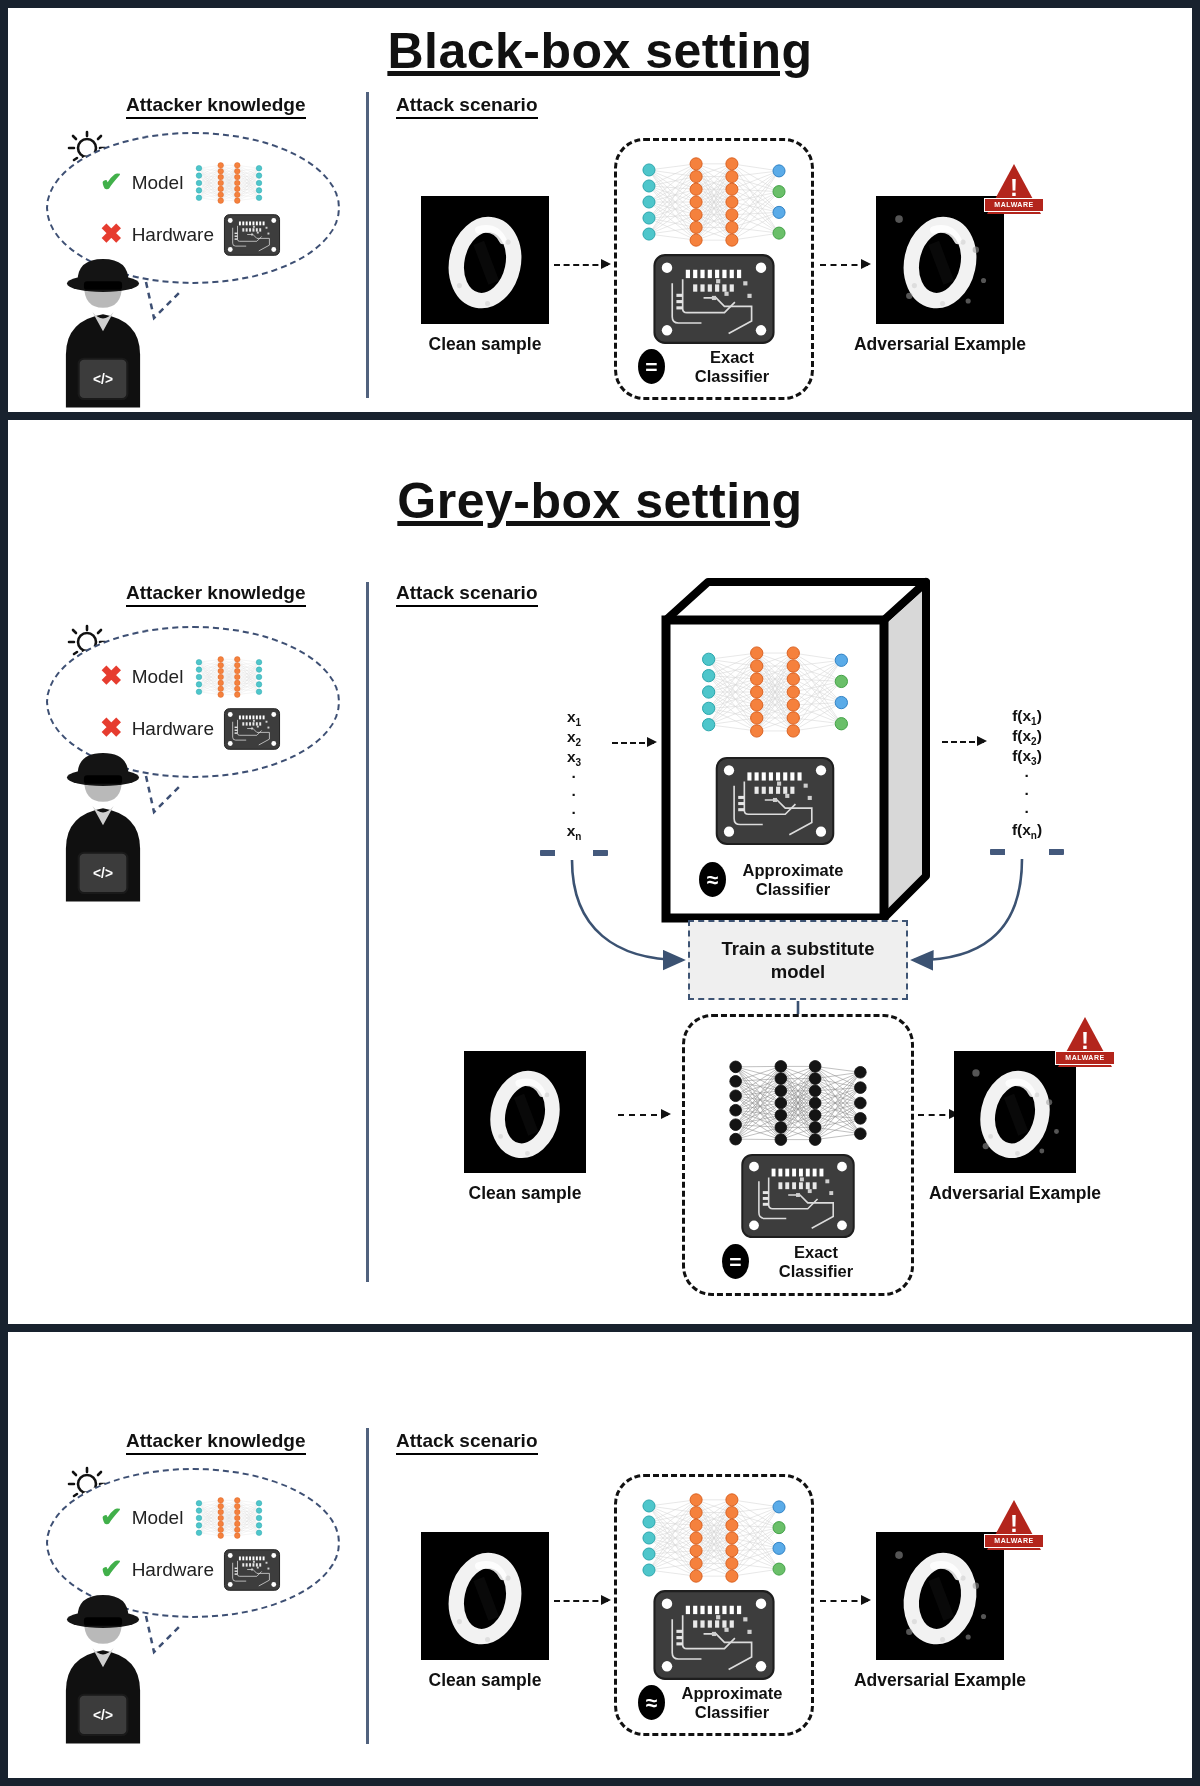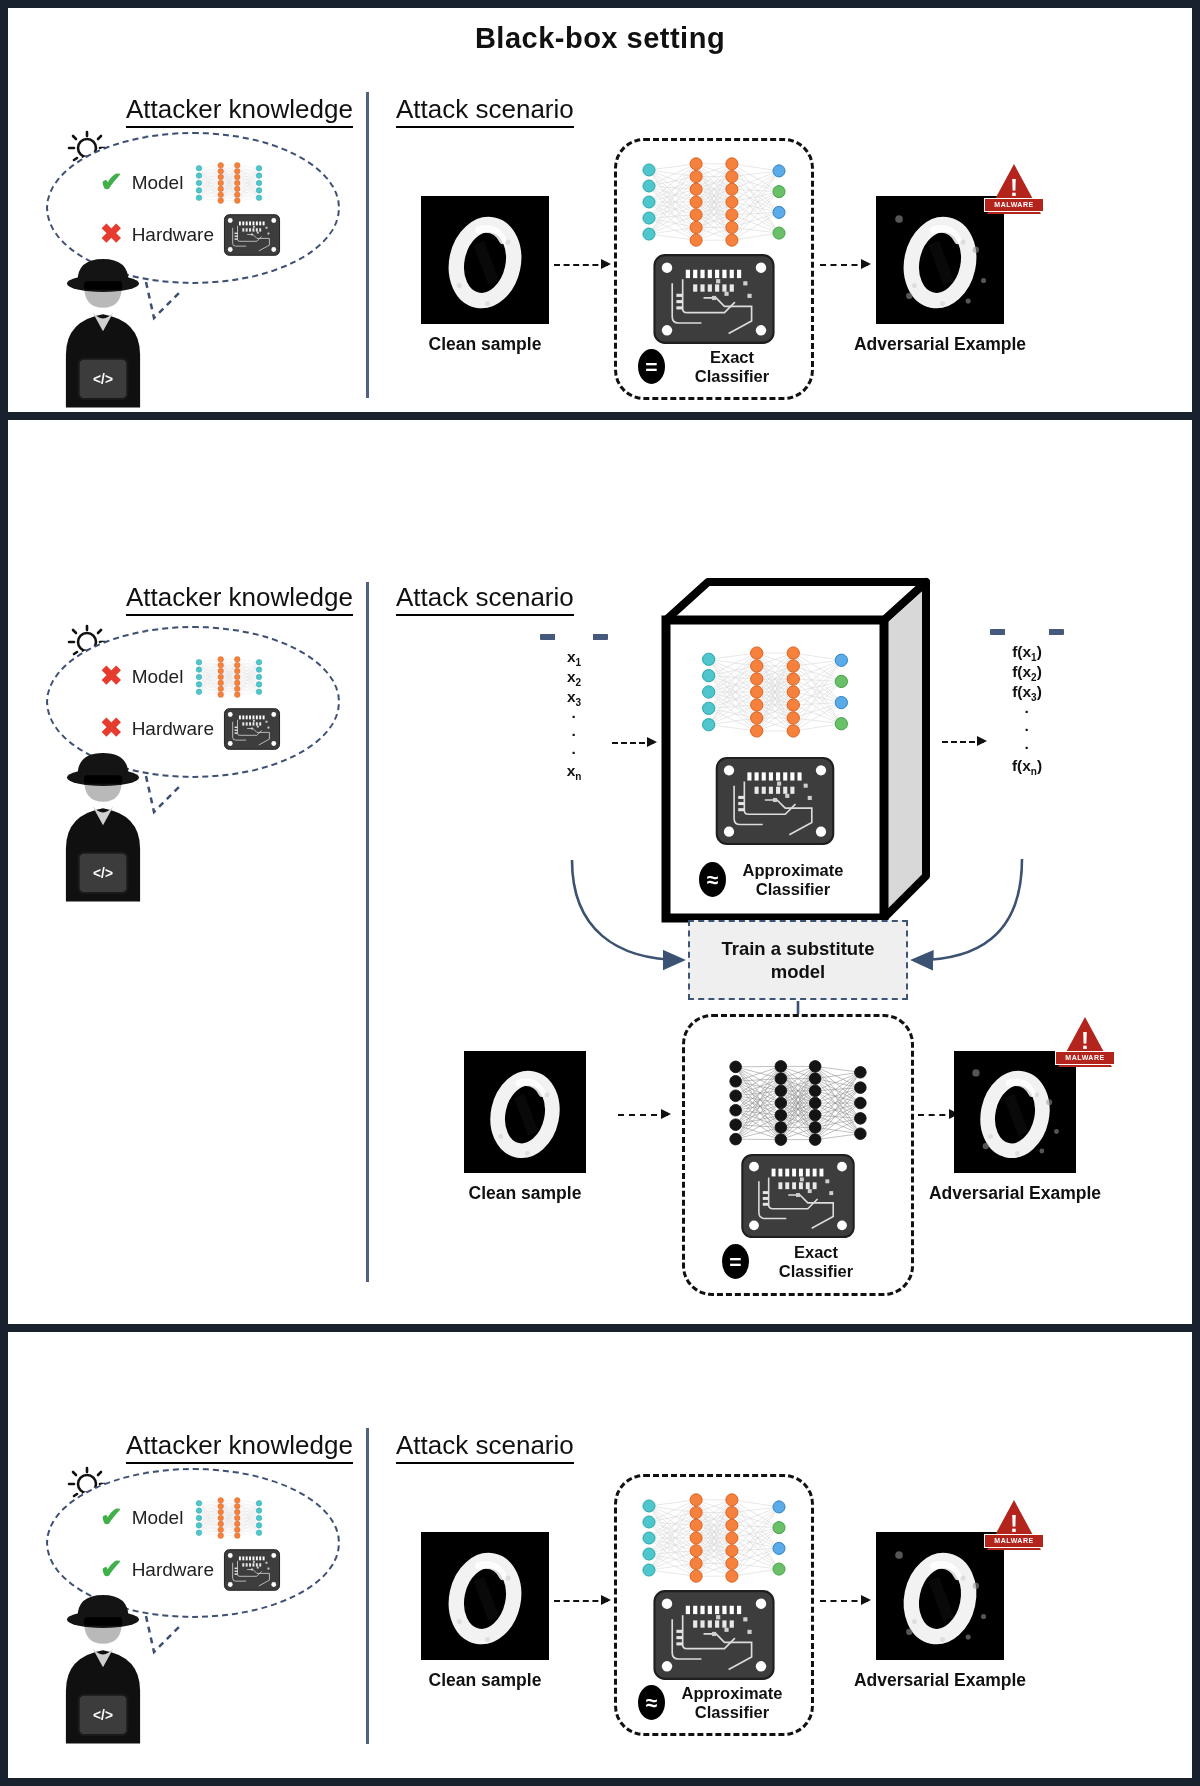--- a/index.html
+++ b/index.html
@@ -3,22 +3,22 @@
 <meta charset="utf-8">
 <style>
   * { margin:0; padding:0; box-sizing:border-box; }
   body { font-family:"Liberation Sans", sans-serif; color:#111; background:#fff; }
   .frame { width:1200px; height:1786px; background:#18222e; padding:8px;
            display:flex; flex-direction:column; gap:8px; }
   .panel { background:#fff; position:relative; overflow:hidden; }
   .p1 { height:404px; } .p2 { height:904px; } .p3 { height:446px; }
 
   .ptitle { position:absolute; left:0; right:0; text-align:center;
-            font-size:29px; font-weight:700; letter-spacing:0.5px; }
-  .colhead { position:absolute; font-size:26px; font-weight:400;
+            font-size:50px; font-weight:700; letter-spacing:0.5px;text-decoration:underline; }
+  .colhead { position:absolute; font-size:19px; font-weight:700;
              border-bottom:2.5px solid #000; padding-bottom:1px; white-space:nowrap; }
   .vdiv { position:absolute; width:2.5px; background:#51627e; }
 
   
   .bubble { position:absolute; border:2.5px dashed #3d4f73; border-radius:50%;
             display:flex; flex-direction:column; justify-content:center;
             align-items:flex-start; gap:7px; padding-left:52px; background:#fff; }
   .krow { display:flex; align-items:center; gap:9px; }
   .mark { font-size:27px; font-weight:700; line-height:1; }
   .mark[data-state="yes"] { color:#41b04a; }
@@ -54,21 +54,21 @@
          background:#b3251c; clip-path:polygon(50% 0, 100% 100%, 0 100%); }
   .tri .ex { position:absolute; left:0; right:0; top:12px; text-align:center;
              color:#fff; font-weight:700; font-size:24px; line-height:1; }
   .ribbon { position:absolute; left:0; top:34px; width:60px; height:14px;
             background:#b3251c; border:1.5px solid #fff; color:#fff;
             font-size:7px; font-weight:700; text-align:center; line-height:11px;
             letter-spacing:0.5px; }
 
   
   .scn { position:absolute; }
-  .vec { position:absolute; display:flex; align-items:flex-start; }
+  .vec { position:absolute; display:flex; align-items:flex-end; }
   .vec .br { width:15px; flex:0 0 auto; border:3px solid #44597c; }
   .vec .brl { border-right:none; border-radius:16px 0 0 16px / 60px 0 0 60px; }
   .vec .brr { border-left:none;  border-radius:0 16px 16px 0 / 0 60px 60px 0; }
   .vec .items { flex:1; display:flex; flex-direction:column; justify-content:space-between;
                 align-items:center; padding:14px 2px; font-size:15.5px; font-weight:700; }
   .vec sub { font-size:10px; }
   .trainbox { position:absolute; background:#efefef; border:2.5px dashed #3e5474;
               display:flex; align-items:center; justify-content:center; text-align:center;
               font-size:18.5px; font-weight:700; line-height:1.25; padding:6px 18px; }
   .box3d { position:absolute; }
@@ -509,20 +509,21 @@
       <div class="badge" style="right:-4px;top:-30px">
         <div class="tri">
             <div class="ex">!</div>
           </div>
         <div class="ribbon">MALWARE</div>
       </div>
     </div>
   </div>
 
   <div class="panel p2">
+    <div class="ptitle" style="top:52px">Grey-box setting</div>
     <div class="colhead" style="left:118px;top:162px">Attacker knowledge</div>
     <div class="colhead" style="left:388px;top:162px">Attack scenario</div>
     <div class="vdiv" style="left:358px;top:162px;height:700px"></div>
 
     <svg class="bulb" style="left:56px;top:200px" width="46" height="48" viewBox="0 0 46 48">
       <g stroke="#111" stroke-width="2.6" fill="none" stroke-linecap="round">
         <circle cx="23" cy="22" r="9" fill="#fff"></circle>
         <path d="M19 31 h8 M20 35 h6 M21 39 h4"></path>
         <path d="M23 6 v4 M9 10 l3 3 M37 10 l-3 3 M5 22 h5 M36 22 h5 M10 34 l3-2 M36 34 l-3-2"></path>
       </g>

